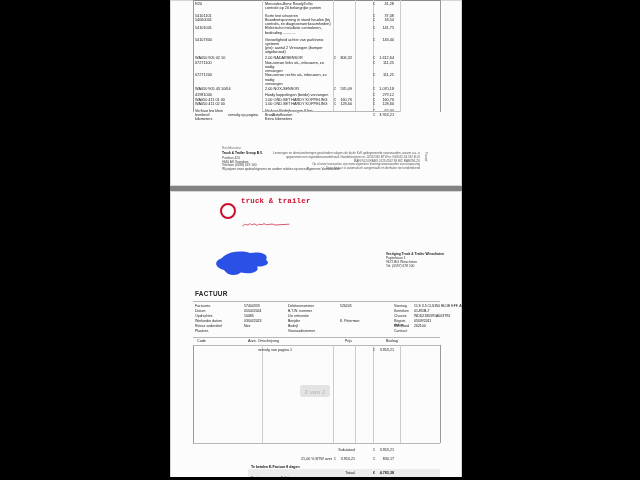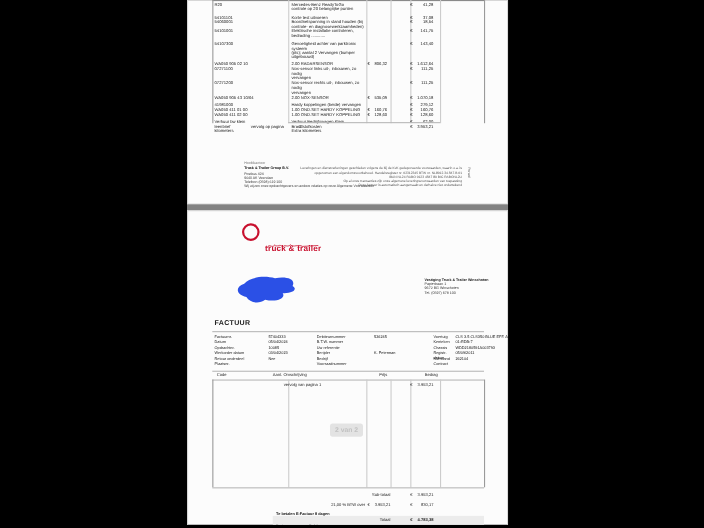--- a/index.html
+++ b/index.html
@@ -35,21 +35,21 @@
   .carry-page{position:absolute;left:102px;}
   
   #p1foot{position:absolute;left:0;top:147px;width:292px;font-size:3.2px;line-height:3.9px;color:#3a3a3a;}
   .f-note{position:absolute;left:52px;top:0;color:#777;}
   .f-company{position:absolute;left:52px;top:5px;font-weight:bold;font-size:3.3px;color:#111;}
   .f-addr{position:absolute;left:52px;top:9.6px;white-space:pre-line;}
   .f-legal{position:absolute;right:42px;top:5px;text-align:right;white-space:pre-line;color:#555;font-size:3px;line-height:3.8px;}
   .f-paraaf{position:absolute;left:257px;top:5px;transform:rotate(90deg);transform-origin:left top;color:#666;font-size:3.2px;}
   
   #logo-ring{position:absolute;left:50px;top:12px;width:12px;height:12px;border:2.4px solid #c8102e;border-radius:50%;}
-  #logo-text{position:absolute;left:71px;top:30px;font-size:7.4px;font-weight:bold;color:#c8102e;letter-spacing:.2px;}
+  #logo-text{position:absolute;left:71px;top:6px;font-size:7.4px;font-weight:bold;color:#c8102e;letter-spacing:.2px;font-family:Liberation Mono, monospace;}
   #logo-script{position:absolute;left:72px;top:24px;}
   #branch{position:absolute;left:216px;top:57px;font-size:3.3px;line-height:4.1px;color:#333;white-space:pre-line;}
   #branch .b1{font-weight:bold;color:#222;}
   #blob{position:absolute;left:40px;top:58px;}
   #factuur-title{position:absolute;left:25px;top:99px;font-size:6.4px;font-weight:bold;color:#222;letter-spacing:.3px;}
   .dcol{position:absolute;top:113px;display:grid;grid-auto-rows:5px;font-size:3.5px;line-height:4.4px;color:#222;}
   #dcol1{left:25px;grid-template-columns:49px 60px;}
   #dcol2{left:118px;grid-template-columns:52px 48px;}
   #dcol3{left:224px;grid-template-columns:20px 48px;}
   .dval{color:#111;white-space:nowrap;}

